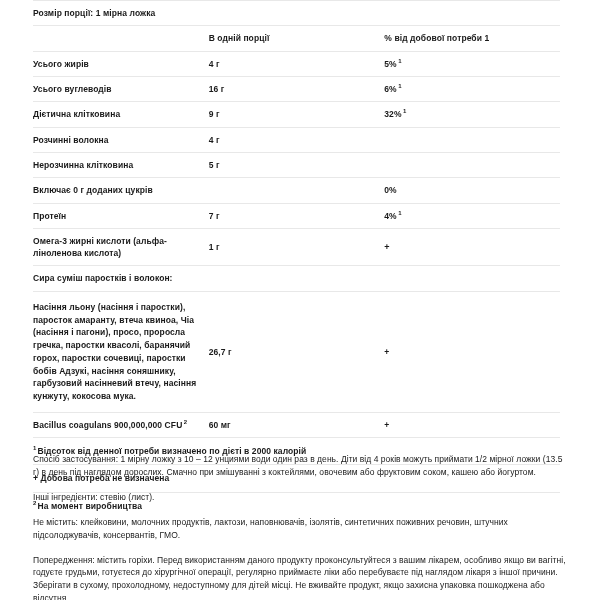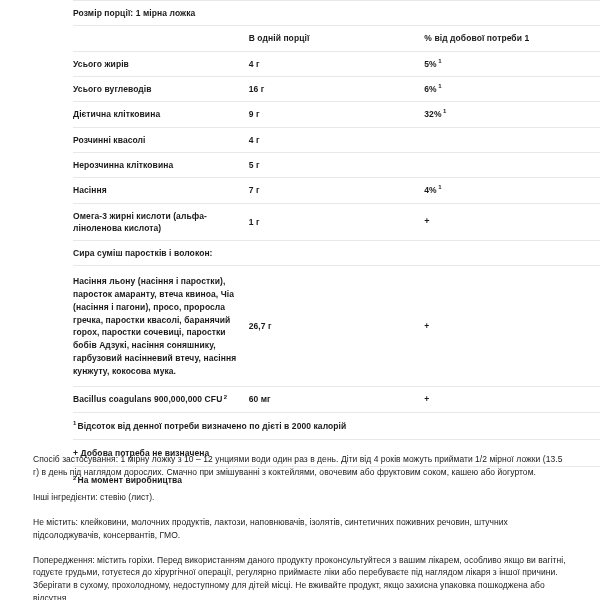--- a/index.html
+++ b/index.html
@@ -21,21 +21,20 @@
     left: 33px;
     top: 0px;
     width: 527px;
   }
 
   
   .nutri-table {
     width: 100%;
     border-collapse: collapse;
     table-layout: fixed;
-    margin-left: 40px;
   }
   .nutri-table tr {
     border-top: 1px solid #e8e8e8;
   }
   .nutri-table td {
     padding: 6px 0 6px 0;
     vertical-align: middle;
     font-size: 8.5px;
     line-height: 1.45;
     font-weight: bold;
@@ -119,31 +118,36 @@
         <td class="c-name">Усього вуглеводів</td>
         <td class="c-amount">16 г</td>
         <td class="c-dv"><span>6%</span><span class="sup">1</span></td>
       </tr>
         <tr class="nutri-row">
         <td class="c-name">Дієтична клітковина</td>
         <td class="c-amount">9 г</td>
         <td class="c-dv"><span>32%</span><span class="sup">1</span></td>
       </tr>
         <tr class="nutri-row">
-        <td class="c-name">Розчинні квасолі</td>
+        <td class="c-name">Розчинні волокна</td>
         <td class="c-amount">4 г</td>
         <td class="c-dv"></td>
       </tr>
         <tr class="nutri-row">
         <td class="c-name">Нерозчинна клітковина</td>
         <td class="c-amount">5 г</td>
         <td class="c-dv"></td>
       </tr>
         <tr class="nutri-row">
-        <td class="c-name">Насіння</td>
+        <td class="c-name">Включає 0 г доданих цукрів</td>
+        <td class="c-amount"></td>
+        <td class="c-dv"><span>0%</span></td>
+      </tr>
+        <tr class="nutri-row">
+        <td class="c-name">Протеїн</td>
         <td class="c-amount">7 г</td>
         <td class="c-dv"><span>4%</span><span class="sup">1</span></td>
       </tr>
         <tr class="nutri-row">
         <td class="c-name">Омега-3 жирні кислоти (альфа-ліноленова кислота)</td>
         <td class="c-amount">1 г</td>
         <td class="c-dv"><span class="plus">+</span></td>
       </tr>
 
       <tr>

